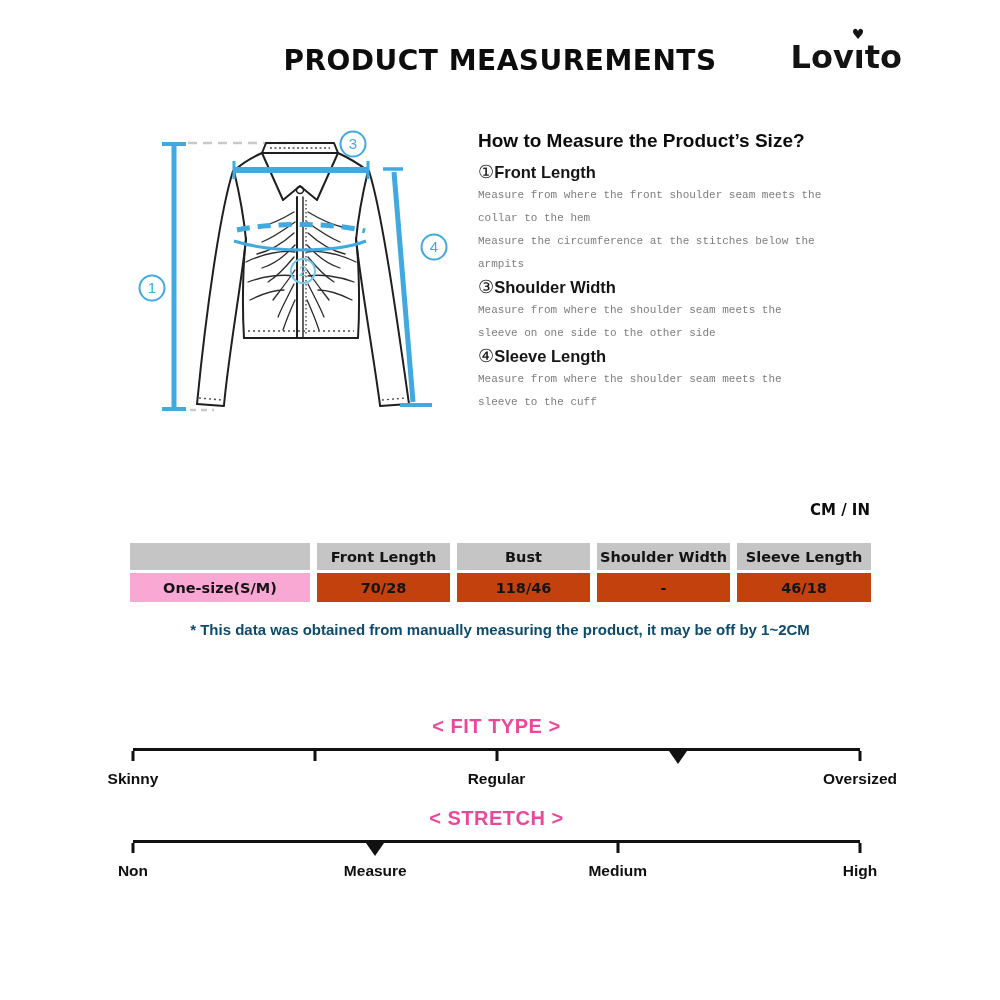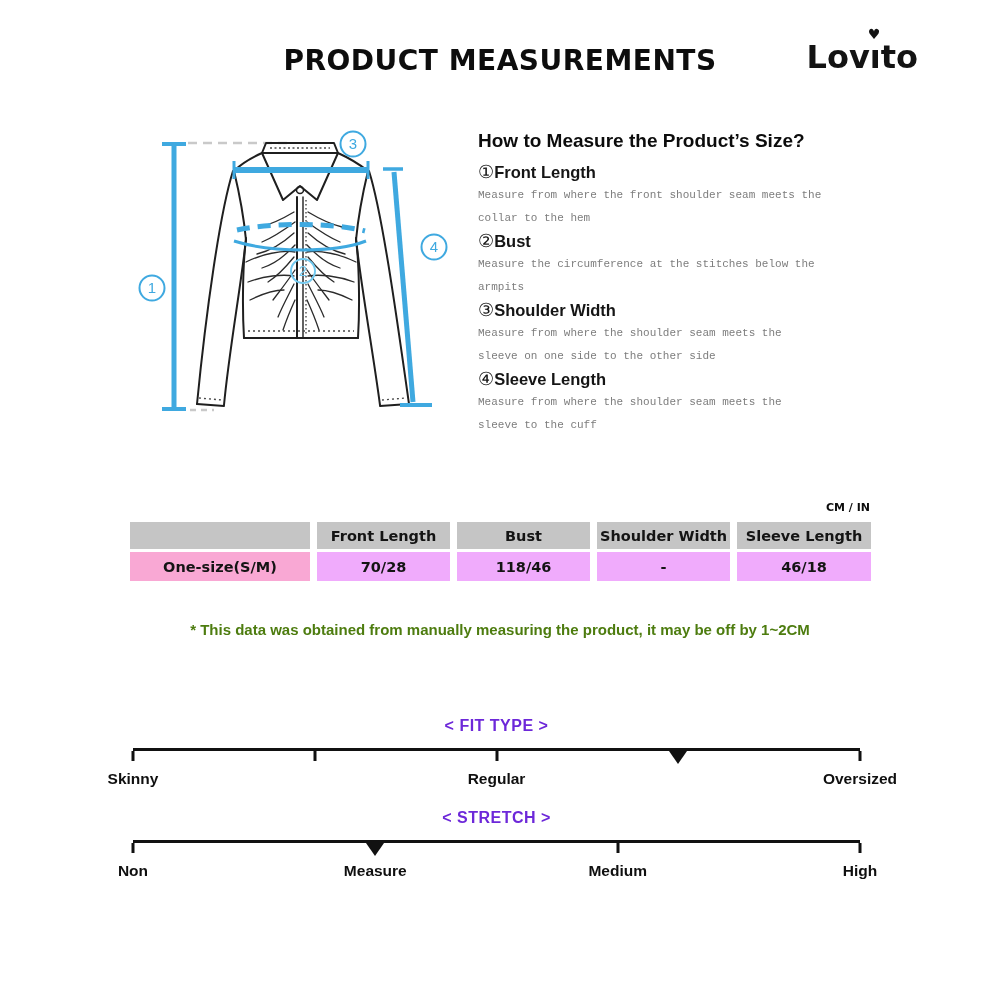--- a/index.html
+++ b/index.html
@@ -7,21 +7,21 @@
     position:relative; width:1000px; height:1000px; background:#ffffff;
     font-family:"Liberation Sans", sans-serif; color:#111; overflow:hidden;
   }
   
   .page-title {
     position:absolute; top:44px; left:500px; transform:translateX(-50%);
     font-family:"DejaVu Sans", sans-serif; font-weight:bold; font-size:28px;
     letter-spacing:0.5px; white-space:nowrap; color:#0d0d0d;
   }
   .logo {
-    position:absolute; top:38px; right:82px;
+    position:absolute; top:38px; right:98px;
     font-family:"DejaVu Sans", sans-serif; font-weight:bold; font-size:32px;
     color:#131313; white-space:nowrap;
   }
   .logo .i-wrap { position:relative; display:inline-block; }
   .logo .heart {
     position:absolute; top:-11px; left:-2px; font-size:14px; line-height:14px;
   }
   
   .diagram { position:absolute; left:118px; top:105px; }
   
@@ -29,43 +29,43 @@
   .howto-title {
     font-size:19px; font-weight:bold; color:#0c0c0c; margin:0 0 9px 0; white-space:nowrap;
   }
   .mi-head { font-size:16.5px; font-weight:bold; color:#151515; line-height:23px; }
   .mi-head .num { font-size:18px; font-weight:normal; }
   .mi-desc { font-size:11px; color:#7d7d7d; line-height:23px; white-space:pre-line;font-family:Liberation Mono, monospace; }
   
   .table-wrap { position:absolute; left:130px; top:501px; width:740px; }
   .unit-label {
     text-align:right; font-family:"DejaVu Sans", sans-serif; font-weight:bold;
-    font-size:11px; color:#0d0d0d; margin-bottom:8px;
+    font-size:15px; color:#0d0d0d; margin-bottom:24px;
   }
   .size-grid {
     display:grid; grid-template-columns:180px 133px 133px 133px 134px;
     column-gap:7px; row-gap:3px;
   }
   .cell {
     display:flex; align-items:center; justify-content:center;
     font-family:"DejaVu Sans", sans-serif; font-weight:bold; font-size:14.5px; color:#141414;
   }
   .cell.head { background:#c5c5c5; height:27px; }
-  .cell.val  { background:#f0abfc; height:29px; }
+  .cell.val  { background:#c2410c; height:29px; }
   .cell.rowlabel { background:#f9a8d4; height:29px; }
   
   .footnote {
     position:absolute; left:0; top:621px; width:100%; text-align:center;
-    font-size:15px; font-weight:bold; color:#4d7c0f;
+    font-size:15px; font-weight:bold; color:#0c4a6e;
   }
   
   .slider { position:absolute; left:133px; width:727px; }
   .slider-title {
-    text-align:center; font-size:16px; font-weight:bold; letter-spacing:0.5px;
-    color:#6d28d9; height:24px; line-height:24px; white-space:nowrap;
+    text-align:center; font-size:20px; font-weight:bold; letter-spacing:0.5px;
+    color:#ec4899; height:24px; line-height:24px; white-space:nowrap;
   }
   .track { position:relative; margin-top:10px; height:13px; border-top:3px solid #111; }
   .tick {
     position:absolute; top:0; width:3px; height:10px; background:#111;
     transform:translateX(-50%);
   }
   .marker {
     position:absolute; top:0; width:0; height:0; transform:translateX(-50%);
     border-left:9px solid transparent; border-right:9px solid transparent;
     border-top:13px solid #111;
@@ -185,21 +185,20 @@
 
   <div class="howto">
     <h2 class="howto-title">How to Measure the Product’s Size?</h2>
 
     <div class="mi">
       <div class="mi-head"><span class="num">①</span><span>Front Length</span></div>
       <div class="mi-desc">Measure from where the front shoulder seam meets the
 collar to the hem</div>
     </div>
     <div class="mi">
-      <div class="mi-head"><span class="num">②</span><span>Bust</span></div>
       <div class="mi-desc">Measure the circumference at the stitches below the
 armpits</div>
     </div>
     <div class="mi">
       <div class="mi-head"><span class="num">③</span><span>Shoulder Width</span></div>
       <div class="mi-desc">Measure from where the shoulder seam meets the
 sleeve on one side to the other side</div>
     </div>
     <div class="mi">
       <div class="mi-head"><span class="num">④</span><span>Sleeve Length</span></div>

